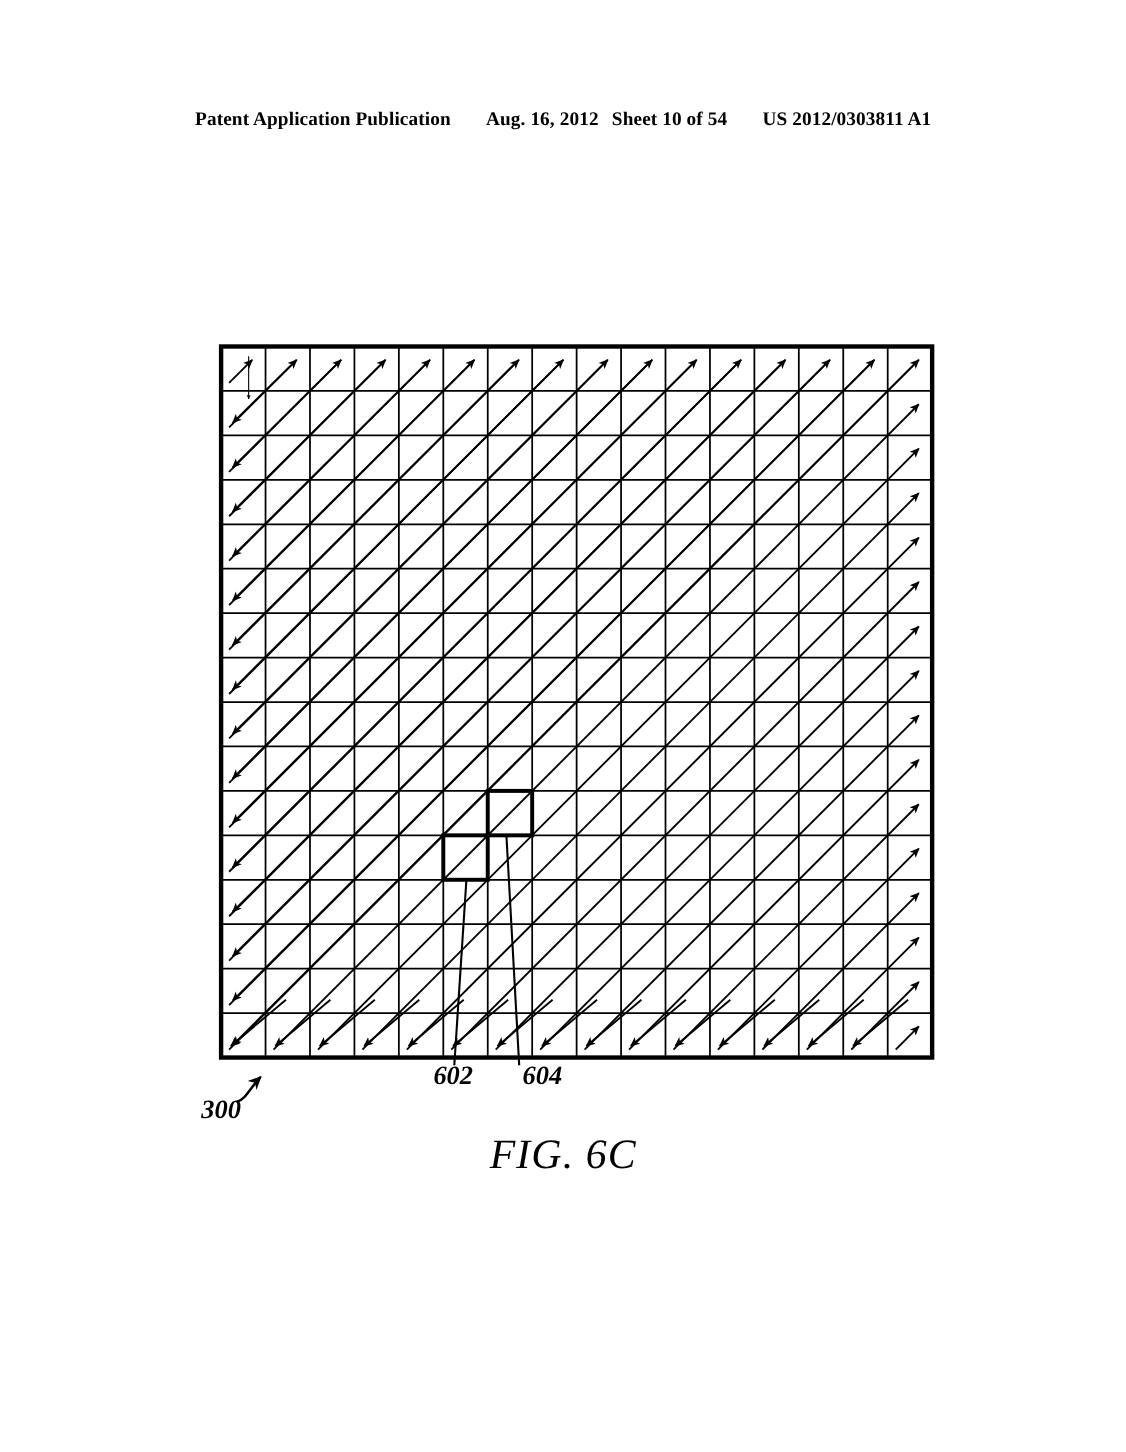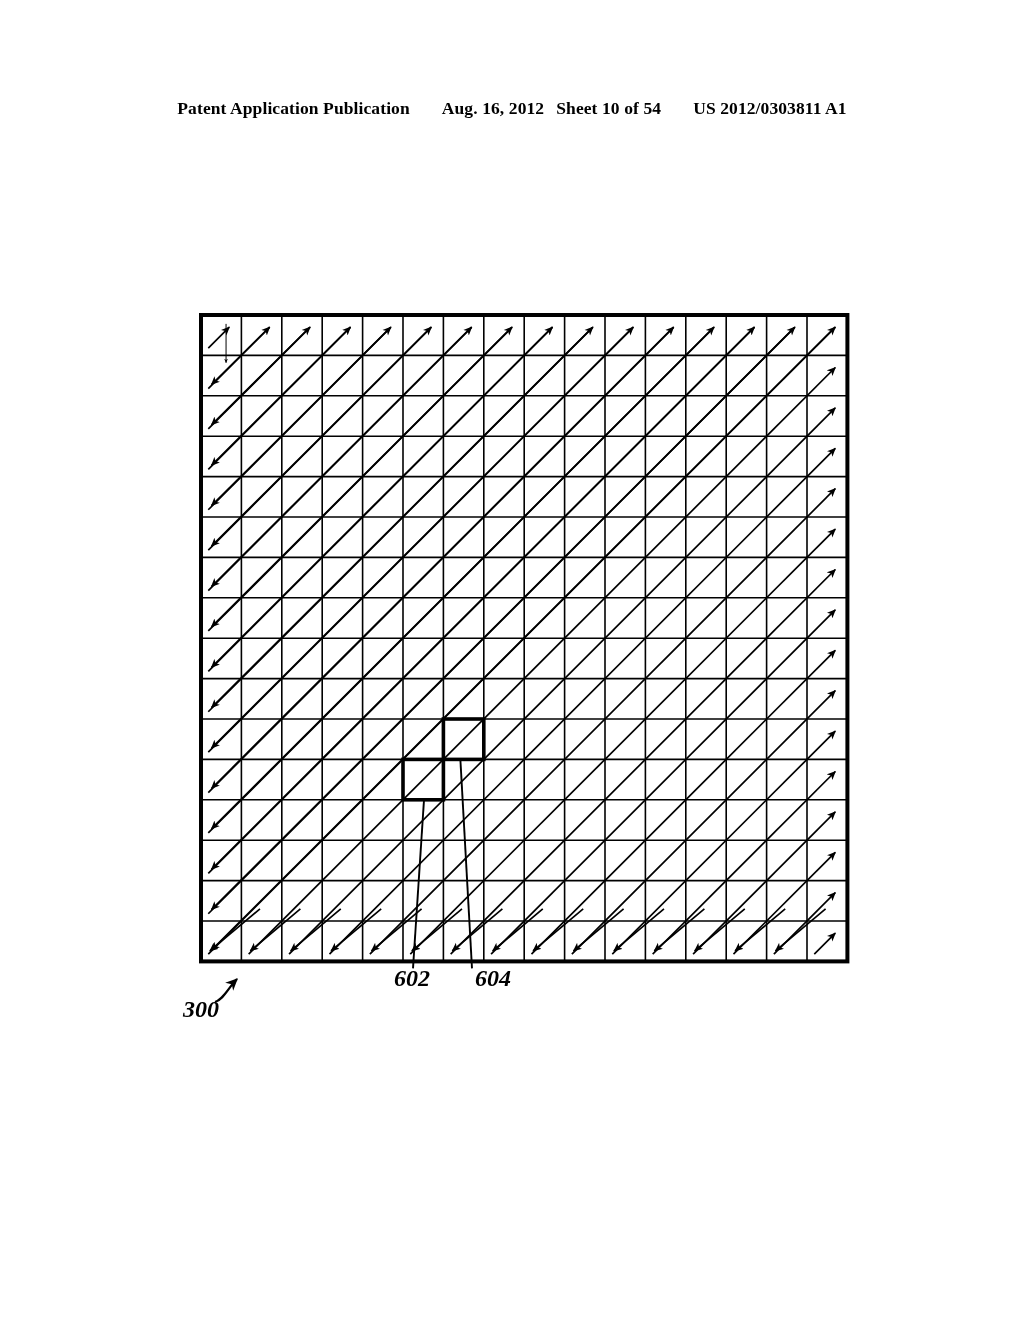--- a/index.html
+++ b/index.html
@@ -219,13 +219,14 @@
         <path d="M 460.368 759.4
       L 472 968.4" fill="none" stroke="#000000" stroke-width="1.9"></path>
         <path d="M 215 1002 C 224 999 228 988 237 979" fill="none" stroke="#000000" stroke-width="2.2" marker-end="url(#ah-600)"></path>
       </g>
   </svg>
 
   <div class="ref-label" id="label-600">300</div>
   <div class="ref-label" id="label-602">602</div>
   <div class="ref-label" id="label-604">604</div>
 
+  <div id="fig-caption">FIG. 6C</div>
 </div>
 
 </body></html>

